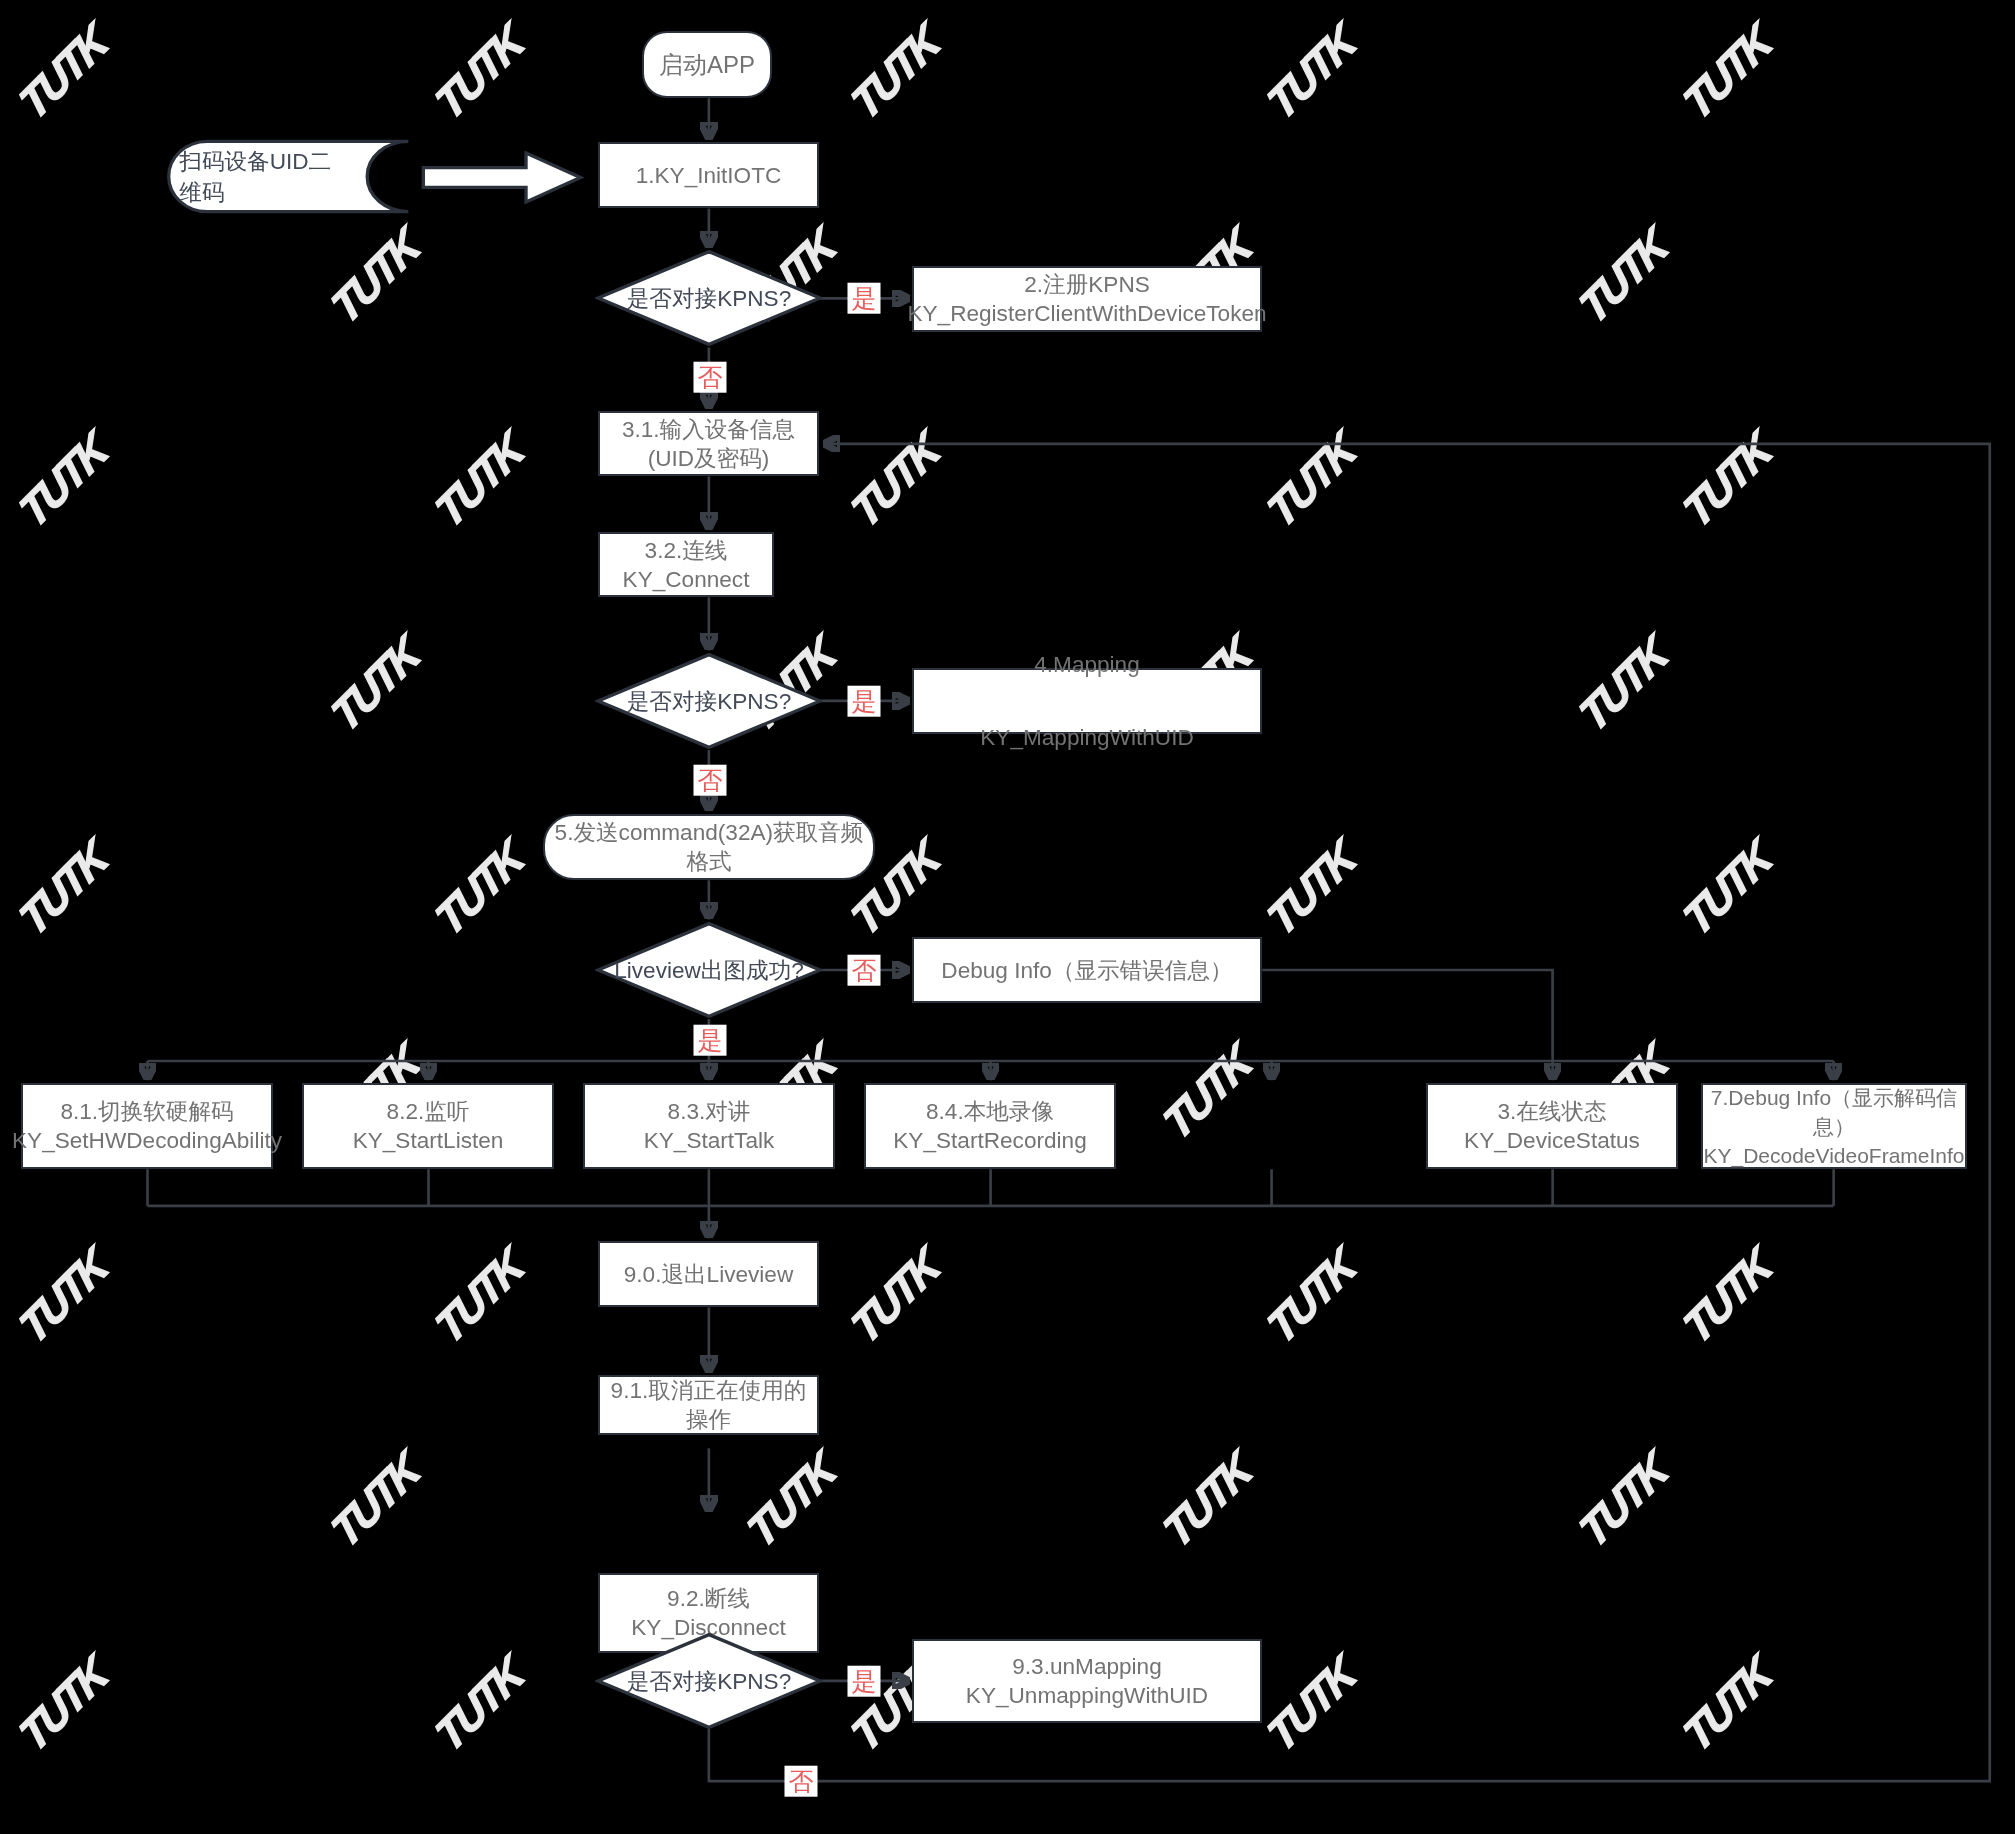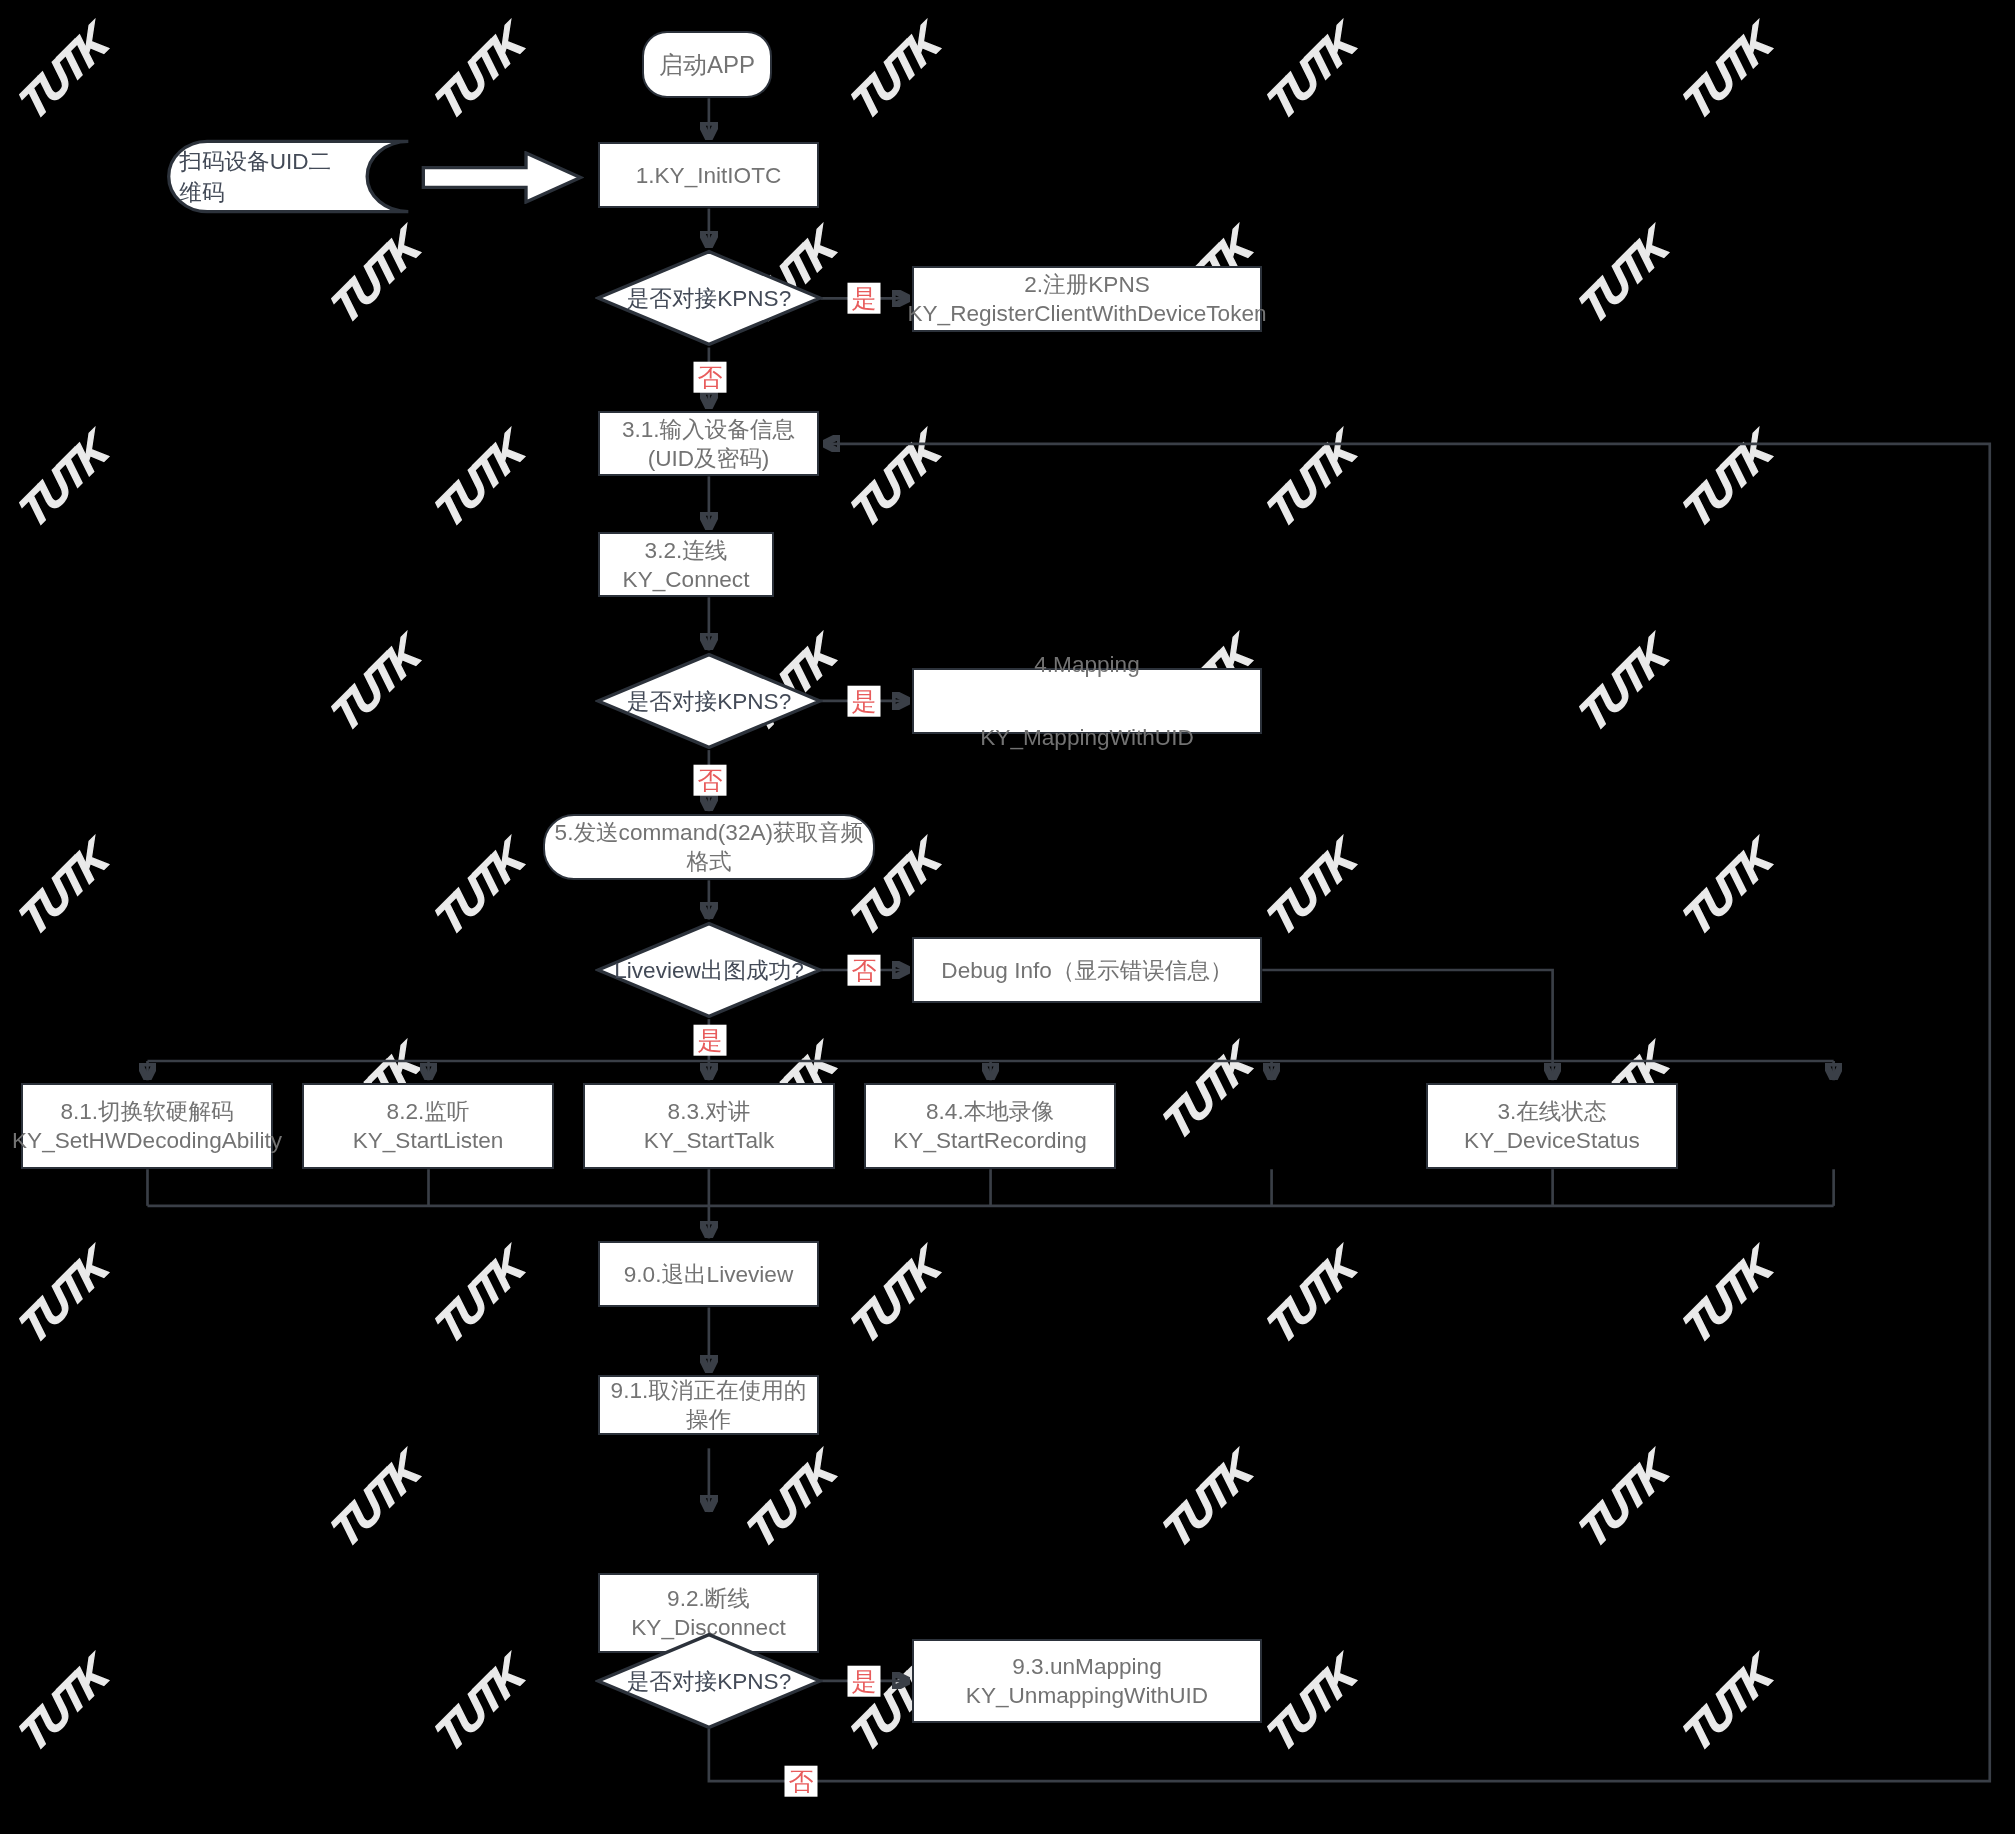--- a/index.html
+++ b/index.html
@@ -219,20 +219,24 @@
     <span>KY_StartTalk</span>
   </div>
   <div class="node" style="left:864px;top:1083px;width:252px;height:86px;">
     <span>8.4.本地录像</span>
     <span>KY_StartRecording</span>
   </div>
   <div class="node" style="left:1426px;top:1083px;width:252px;height:86px;">
     <span>3.在线状态</span>
     <span>KY_DeviceStatus</span>
   </div>
+  <div class="node" style="left:1701px;top:1083px;width:266px;height:86px;font-size:21px;">
+    <span>7.Debug Info（显示解码信息）</span>
+    <span>KY_DecodeVideoFrameInfo</span>
+  </div>
 
   <div class="node" style="left:598px;top:1241px;width:221px;height:66px;">
     <span>9.0.退出Liveview</span>
   </div>
 
   <div class="node" style="left:598px;top:1375px;width:221px;height:60px;">
     <span>9.1.取消正在使用的操作</span>
   </div>
 
   <div class="node" style="left:598px;top:1573px;width:221px;height:80px;">

